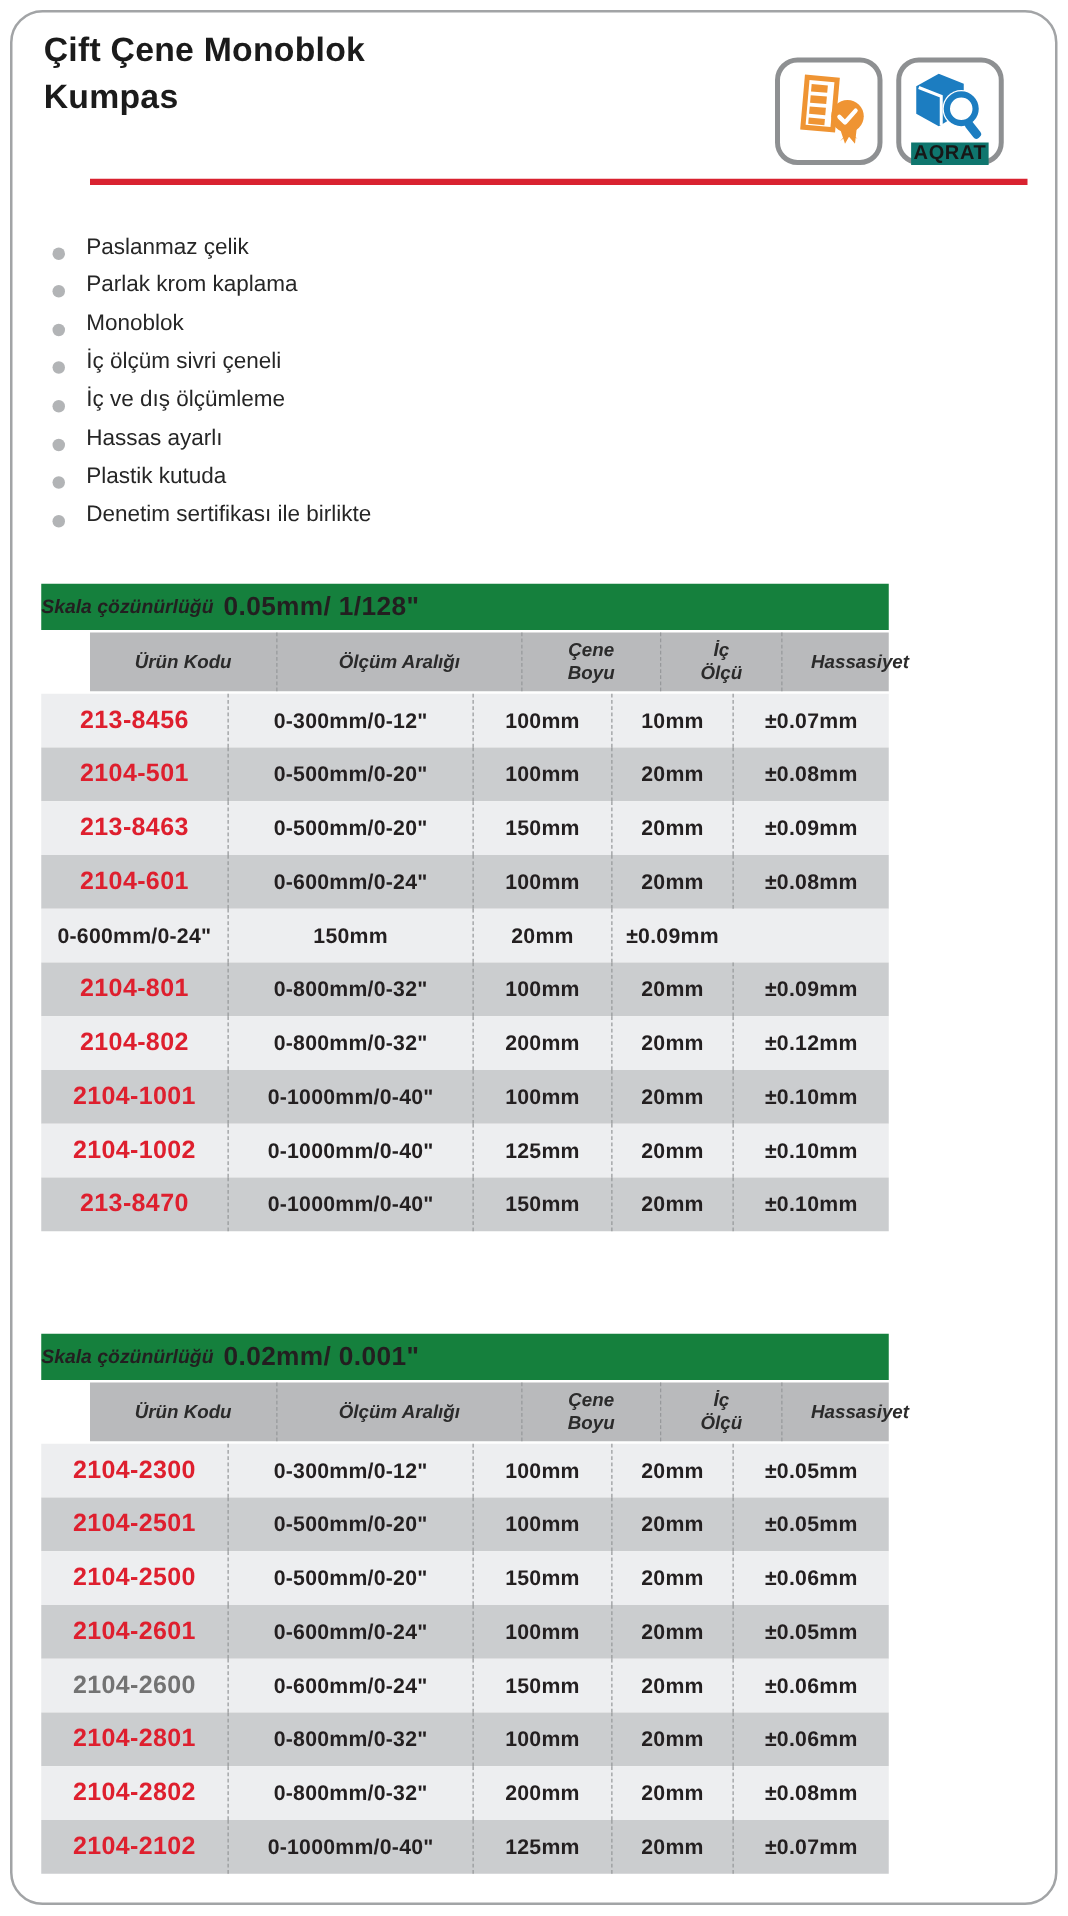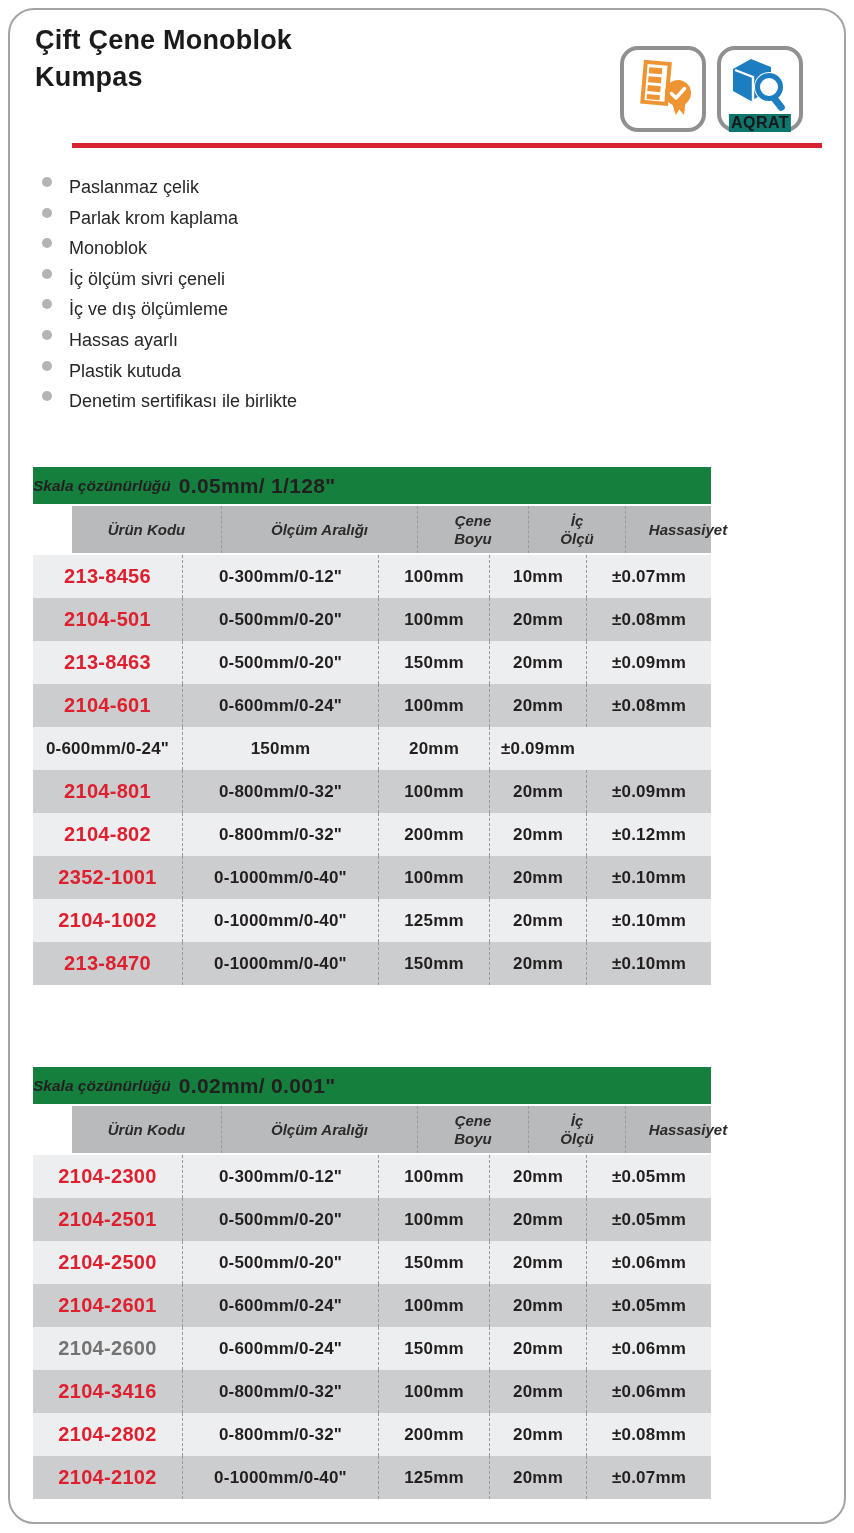--- a/index.html
+++ b/index.html
@@ -29,21 +29,21 @@
     letter-spacing:0.5px;white-space:nowrap;
   }
   .rule{
     position:absolute;left:72px;right:32px;top:143px;height:5px;
   }
   
   .features{
     position:absolute;left:34px;top:177px;list-style:none;margin:0;padding:0;
   }
   .features li{
-    display:flex;align-items:flex-start;height:30.6px;gap:17px;
+    display:flex;align-items:flex-end;height:30.6px;gap:17px;
     font-size:18px;color:#262626;
   }
   .bullet{
     width:10px;height:10px;border-radius:50%;background:#b2b4b6;flex:0 0 auto;margin-left:8px;
   }
   
   .spec-table{position:absolute;left:33px;width:678px;}
   .spec-table.first{top:467px;}
   .spec-table.second{top:1067px;}
   .t-title{
@@ -220,21 +220,21 @@
         <div class="cell">±0.09mm</div>
       </div>
       <div class="t-row">
         <div class="cell code" style="color: rgb(222, 31, 46);">2104-802</div>
         <div class="cell">0-800mm/0-32"</div>
         <div class="cell">200mm</div>
         <div class="cell">20mm</div>
         <div class="cell">±0.12mm</div>
       </div>
       <div class="t-row">
-        <div class="cell code" style="color: rgb(222, 31, 46);">2352-1001</div>
+        <div class="cell code" style="color: rgb(222, 31, 46);">2104-1001</div>
         <div class="cell">0-1000mm/0-40"</div>
         <div class="cell">100mm</div>
         <div class="cell">20mm</div>
         <div class="cell">±0.10mm</div>
       </div>
       <div class="t-row">
         <div class="cell code" style="color: rgb(222, 31, 46);">2104-1002</div>
         <div class="cell">0-1000mm/0-40"</div>
         <div class="cell">125mm</div>
         <div class="cell">20mm</div>
@@ -304,21 +304,21 @@
         <div class="cell">±0.05mm</div>
       </div>
       <div class="t-row">
         <div class="cell code" style="color: #737373;">2104-2600</div>
         <div class="cell">0-600mm/0-24"</div>
         <div class="cell">150mm</div>
         <div class="cell">20mm</div>
         <div class="cell">±0.06mm</div>
       </div>
       <div class="t-row">
-        <div class="cell code" style="color: rgb(222, 31, 46);">2104-3416</div>
+        <div class="cell code" style="color: rgb(222, 31, 46);">2104-2801</div>
         <div class="cell">0-800mm/0-32"</div>
         <div class="cell">100mm</div>
         <div class="cell">20mm</div>
         <div class="cell">±0.06mm</div>
       </div>
       <div class="t-row">
         <div class="cell code" style="color: rgb(222, 31, 46);">2104-2802</div>
         <div class="cell">0-800mm/0-32"</div>
         <div class="cell">200mm</div>
         <div class="cell">20mm</div>

